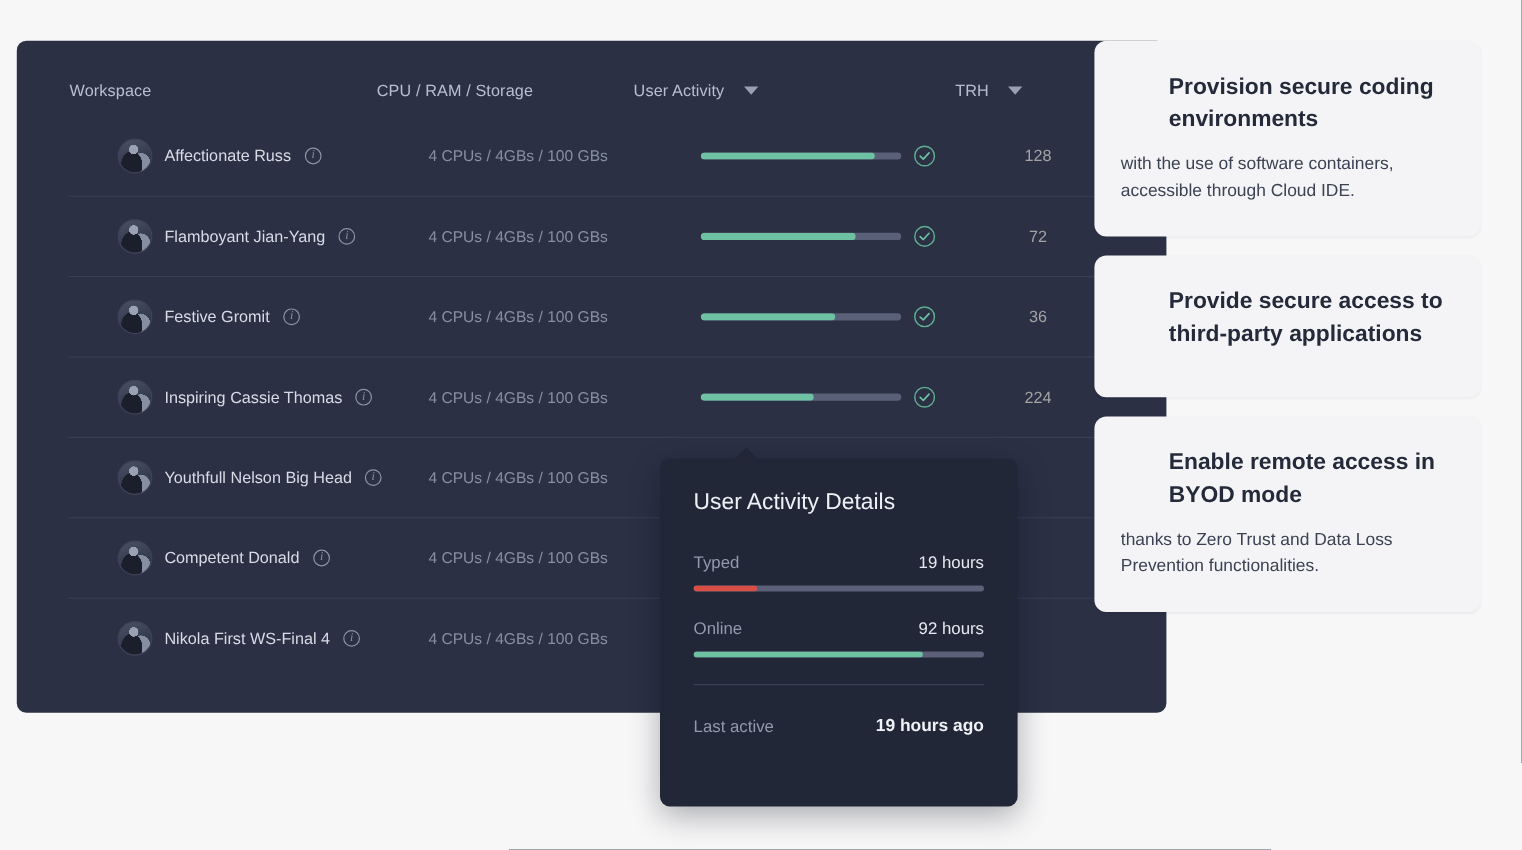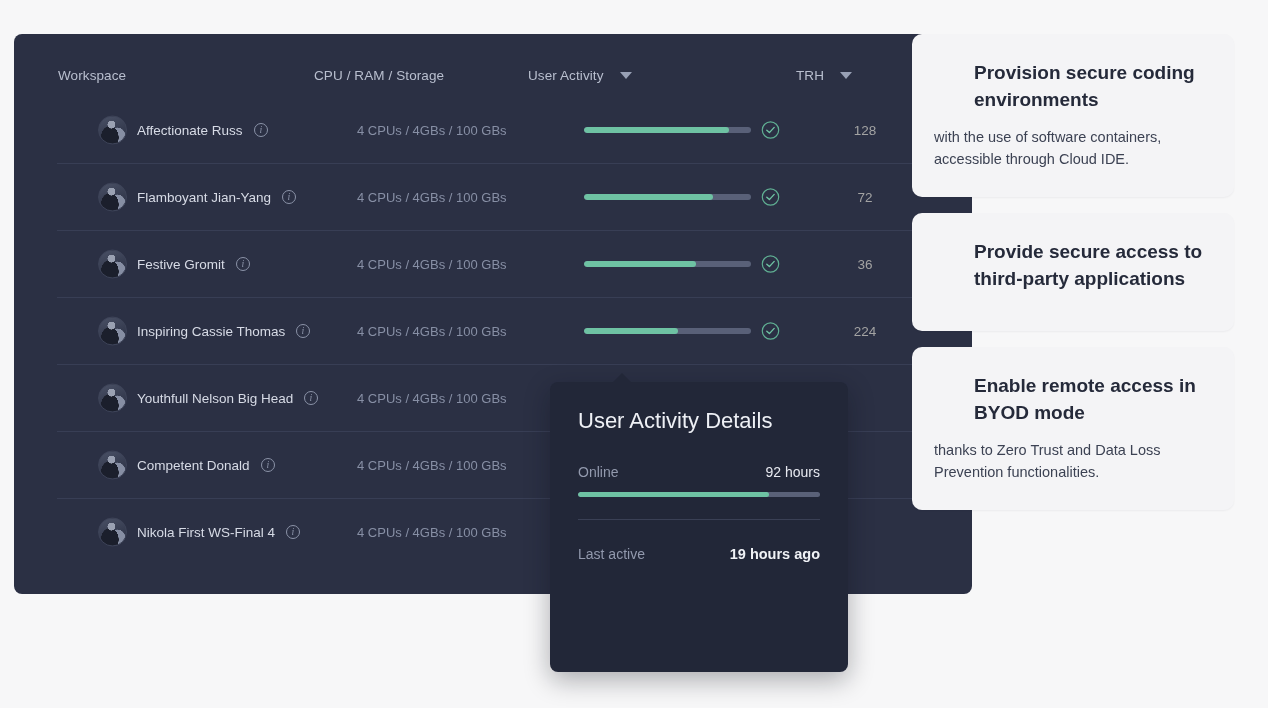--- a/index.html
+++ b/index.html
@@ -164,21 +164,21 @@
   .tooltip-arrow {
     position: absolute;
     left: 62px;
     top: -9px;
     width: 0; height: 0;
     border-left: 10px solid transparent;
     border-right: 10px solid transparent;
     border-bottom: 10px solid #222738;
   }
   .tt-title {
-    font-size: 22px;
+    font-size: 19px;
     color: #eef0f5;
     margin-bottom: 30px;
   }
   .tt-metric { margin-bottom: 22px; }
   .tt-metric-head {
     display: flex;
     justify-content: space-between;
     align-items: baseline;
     margin-bottom: 12px;
   }
@@ -341,20 +341,29 @@
         </div>
         <div class="trh"></div>
       </div>
     </div>
 </div>
 
 <div class="tooltip">
   <div class="tooltip-arrow"></div>
   <div class="tt-title">User Activity Details</div>
 
+  <div class="tt-metric">
+    <div class="tt-metric-head">
+      <span class="tt-label">Typed</span>
+      <span class="tt-value">19 hours</span>
+    </div>
+    <div class="tt-track">
+      <div class="tt-fill red" id="tt-fill-0" style="width: 22%;"></div>
+    </div>
+  </div>
 
   <div class="tt-metric">
     <div class="tt-metric-head">
       <span class="tt-label">Online</span>
       <span class="tt-value">92 hours</span>
     </div>
     <div class="tt-track">
       <div class="tt-fill green" id="tt-fill-1" style="width: 79%;"></div>
     </div>
   </div>

